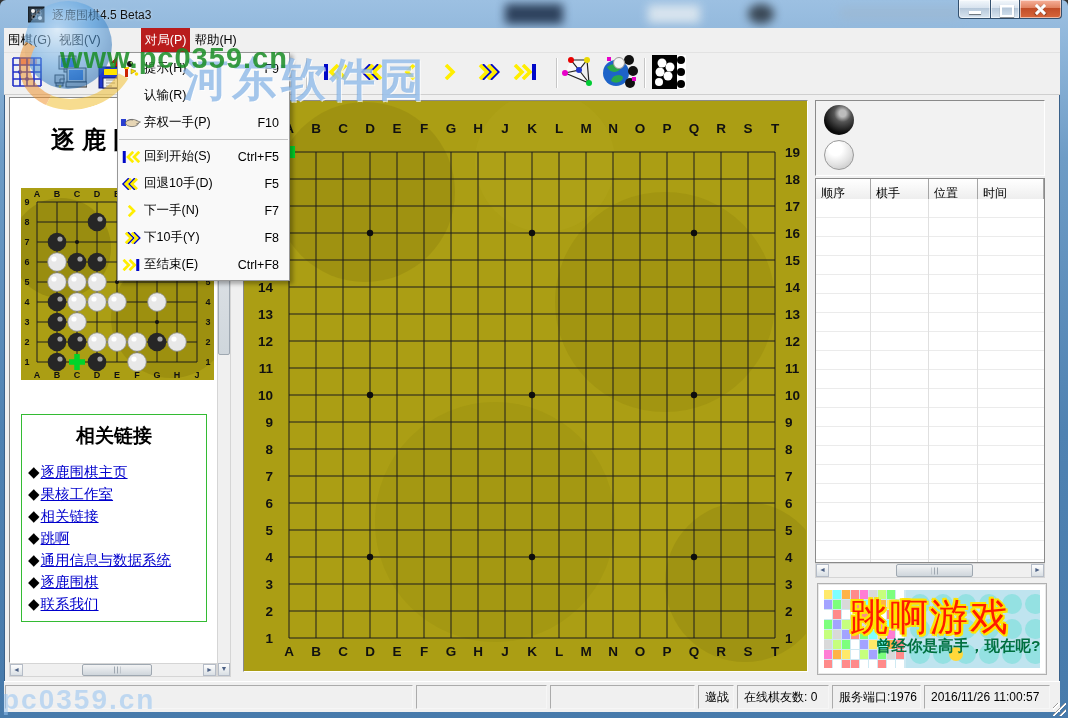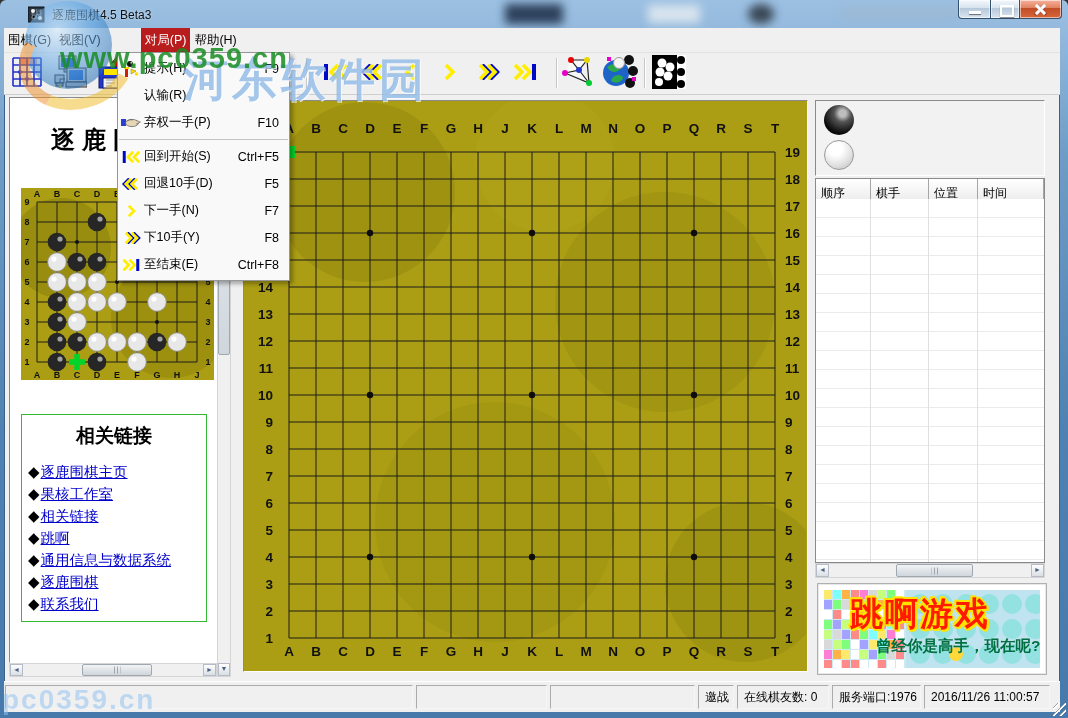--- a/index.html
+++ b/index.html
@@ -68,21 +68,21 @@
   .moves-table{position:absolute;left:815px;top:178px;width:230px;height:385px;background:#fff;border:1px solid #8a8a8a;box-sizing:border-box;}
   .mt-header{display:flex;height:29px;}
   .mt-h-cell{background:linear-gradient(180deg,#ffffff,#e7e7e7);border-right:1px solid #a5a5a5;border-bottom:1px solid #a5a5a5;box-sizing:border-box;font-size:12px;display:flex;align-items:center;padding-left:5px;color:#000;}
   .mt-body{position:absolute;left:0;top:20px;right:0;bottom:0;
     background:repeating-linear-gradient(180deg,#ffffff 0 18px,#ebebeb 18px 19px);}
   .mt-vline{position:absolute;top:0;bottom:0;width:1px;background:#e0e0e0;}
   .table-hscroll{position:absolute;left:815px;top:563px;width:230px;height:15px;}
   
   .ad-panel{position:absolute;left:817px;top:583px;width:230px;height:92px;background:#fff;border:1px solid #b0b0b0;box-sizing:border-box;box-shadow:0 0 0 1px #e8e8e8 inset;cursor:pointer;}
   .ad-art{position:absolute;left:6px;top:6px;width:216px;height:78px;}
-  .ad-title{position:absolute;left:32px;top:8px;font-size:33px;font-weight:bold;color:#ff1a00;letter-spacing:2px;white-space:nowrap;
+  .ad-title{position:absolute;left:32px;top:8px;font-size:38px;font-weight:normal;color:#ff1a00;letter-spacing:2px;white-space:nowrap;
     text-shadow:2px 0 0 #ffe400,-2px 0 0 #ffe400,0 2px 0 #ffe400,0 -2px 0 #ffe400,2px 2px 0 #ffe400,-2px -2px 0 #ffe400;}
   .ad-sub{position:absolute;left:58px;top:52px;font-size:15.5px;font-weight:bold;color:#007040;white-space:nowrap;}
   
   .statusbar{position:absolute;left:4px;top:681px;width:1056px;height:31px;background:#f0f0f0;border-top:1px solid #ffffff;box-sizing:border-box;display:flex;align-items:center;padding-left:1px;}
   .sb-panel{height:24px;margin-right:3px;border:1px solid;border-color:#ababab #f6f6f6 #f6f6f6 #ababab;box-sizing:border-box;display:flex;align-items:center;padding:0 6px;font-size:12px;color:#000;white-space:nowrap;overflow:hidden;flex:0 0 auto;}
   .sb-panel.grow{flex:1 1 auto;margin-right:10px;}
   .resize-grip{position:absolute;right:2px;bottom:2px;width:13px;height:13px;
     background:repeating-linear-gradient(135deg,transparent 0 3px,#9b9b9b 3px 4px,#ffffff 4px 5px);}
   
   .wm{position:absolute;pointer-events:none;z-index:60;}

